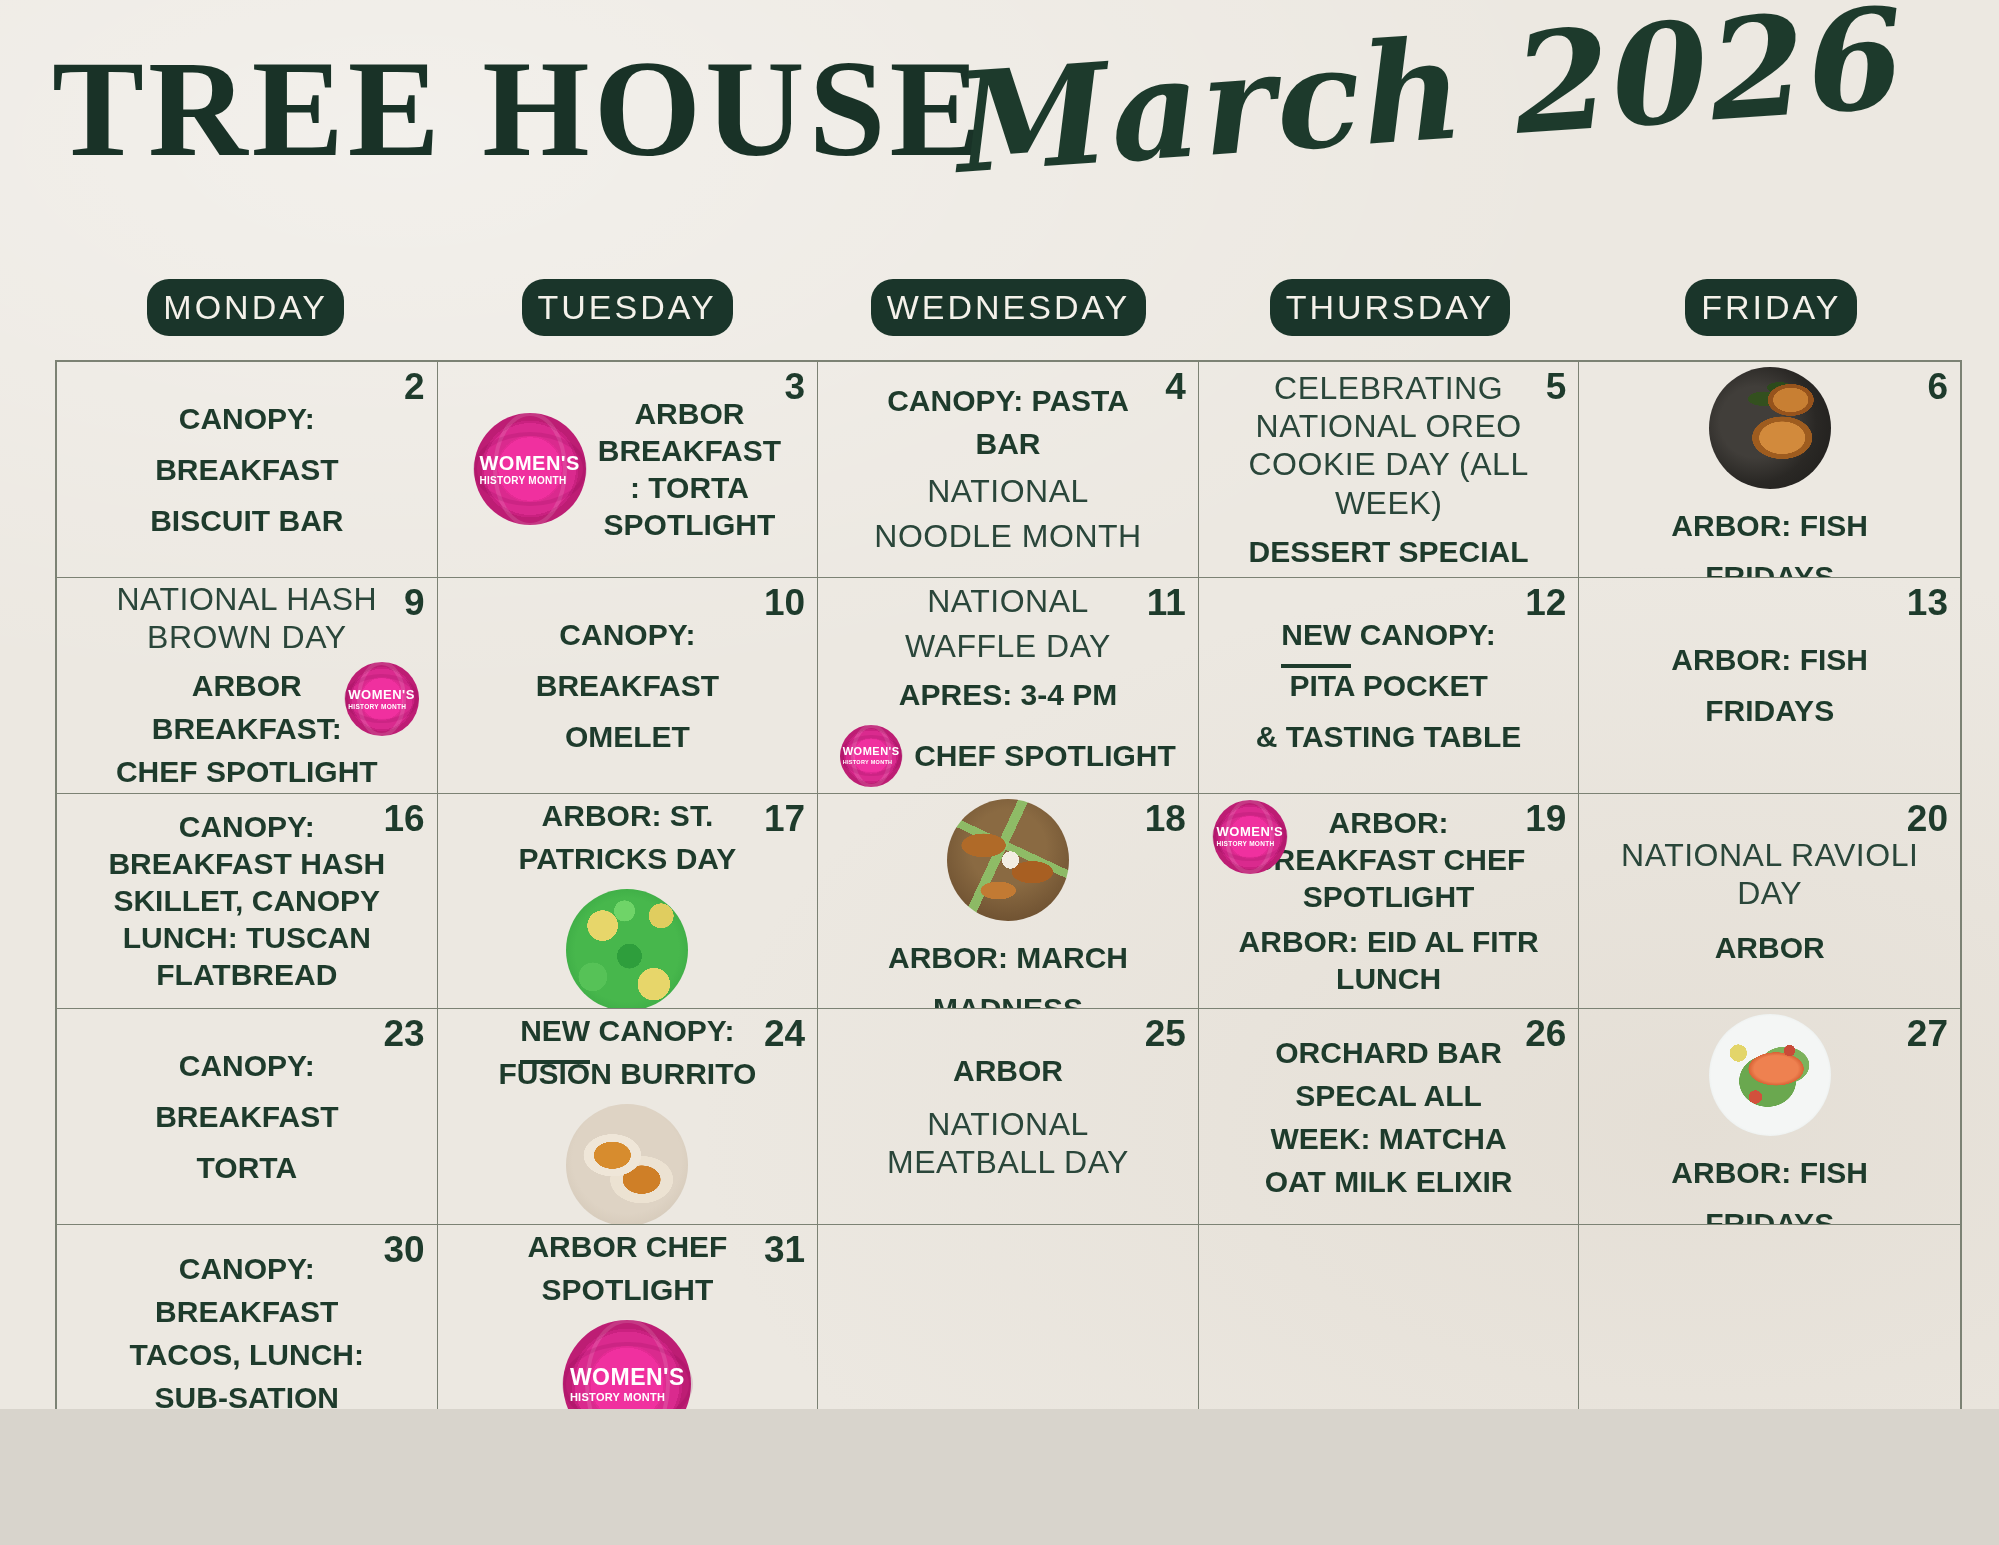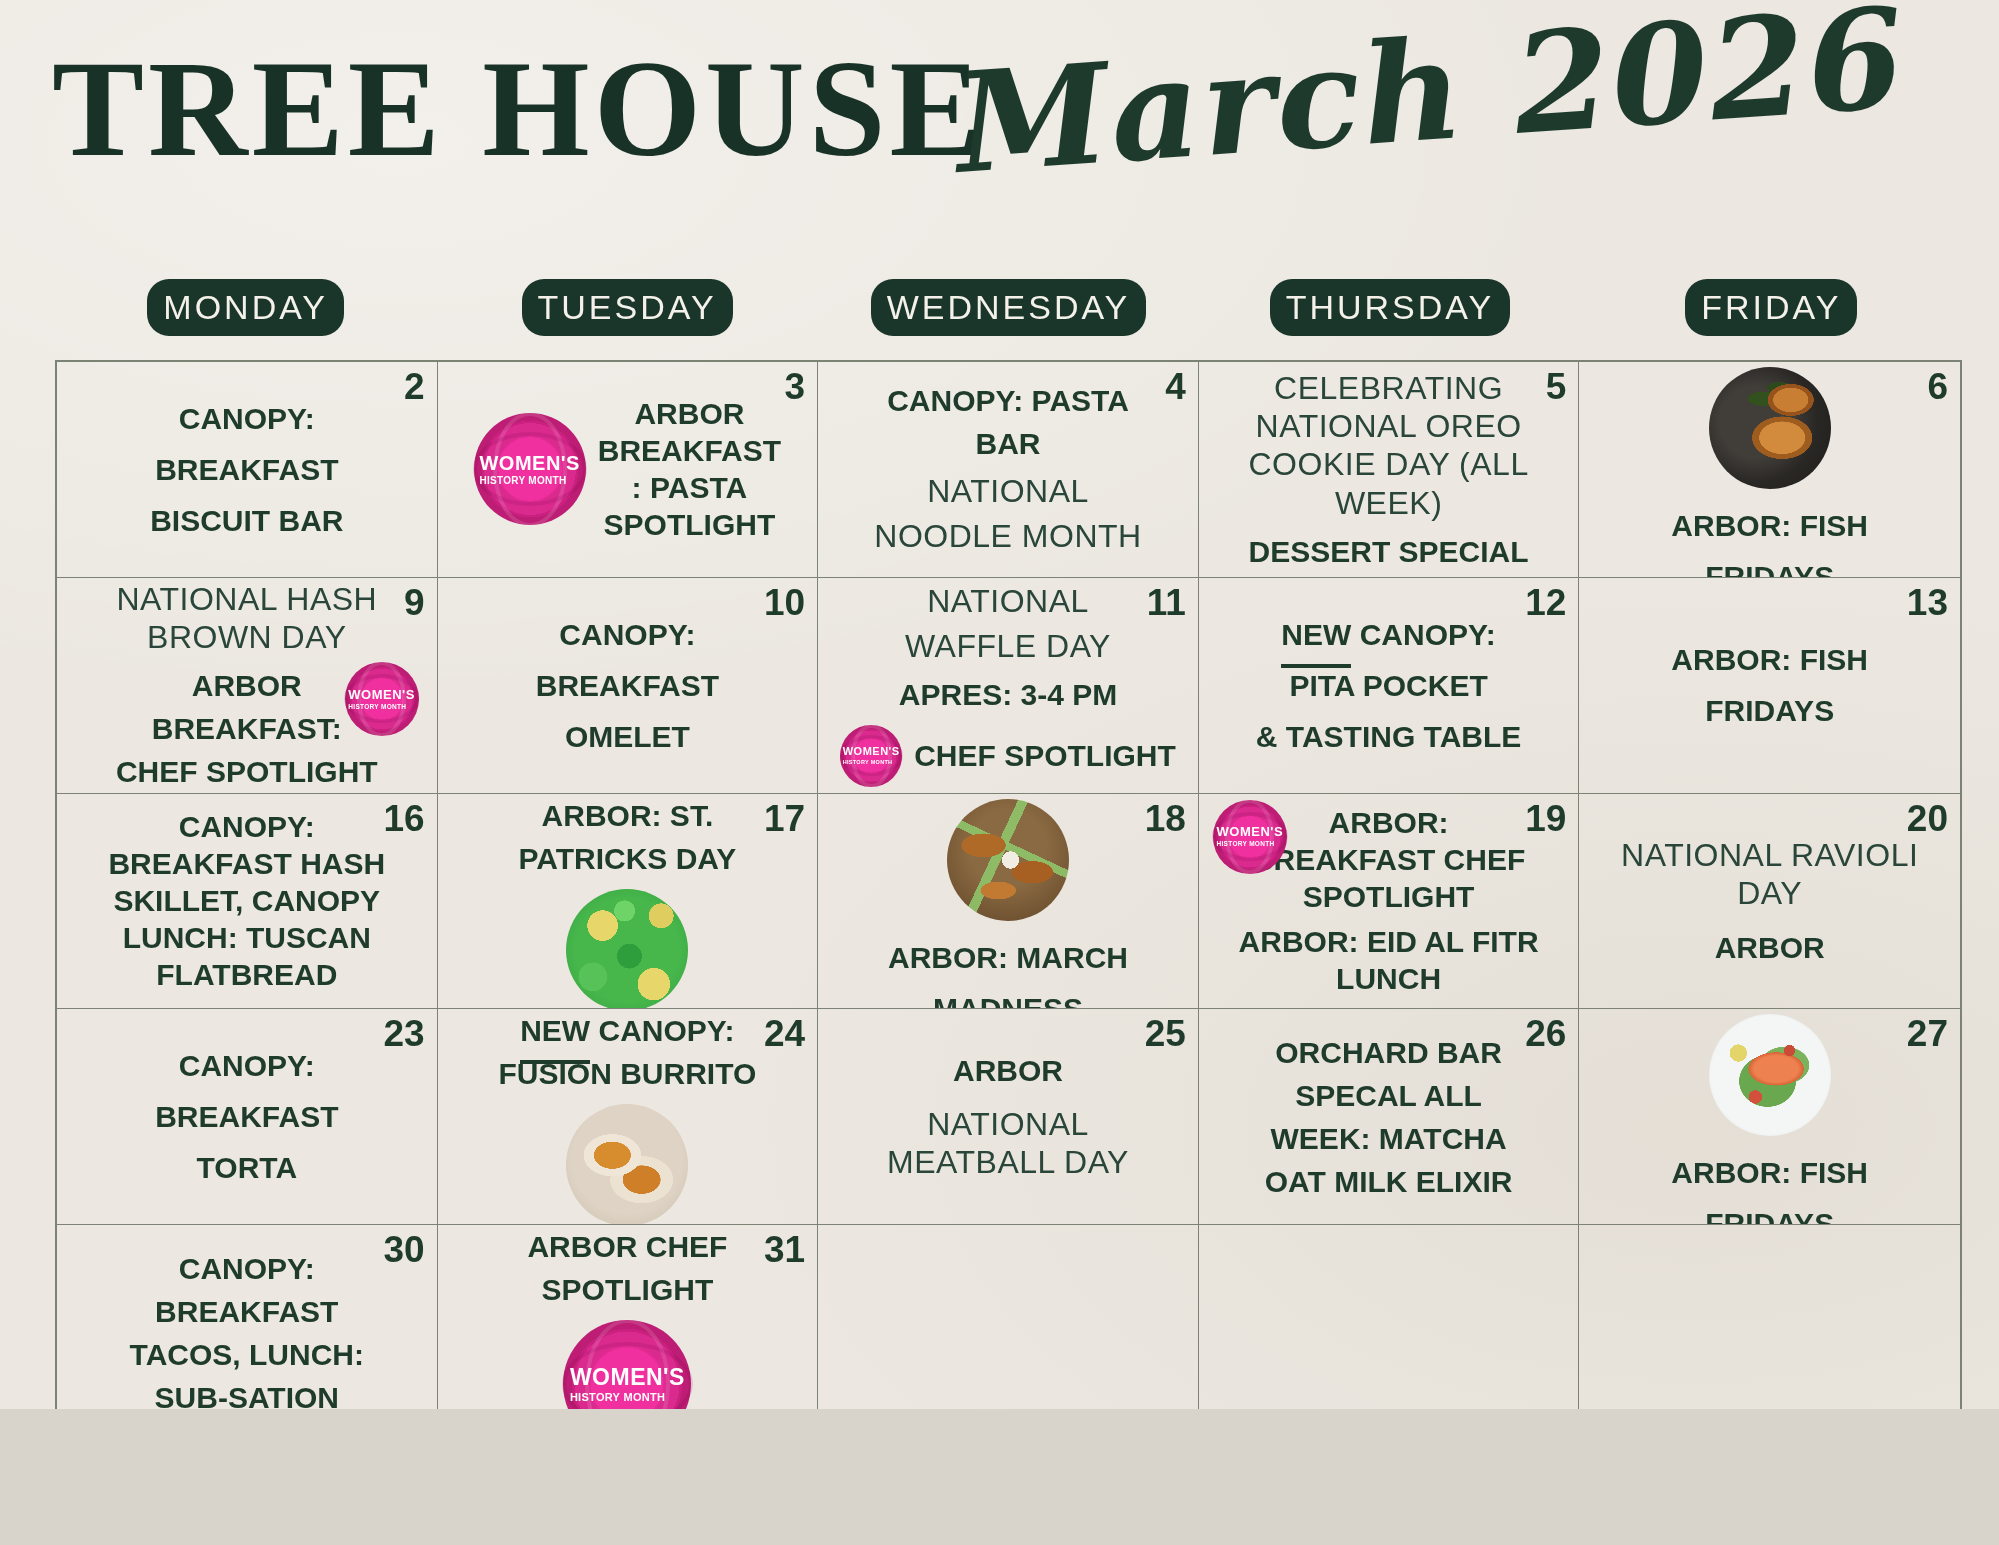--- a/index.html
+++ b/index.html
@@ -151,21 +151,21 @@
         <div class="content s-tight row">
           <div class="whm md">
             <div class="whm-txt">
               <span class="whm-l1">WOMEN'S</span>
               <span class="whm-l2">HISTORY MONTH</span>
             </div>
           </div>
           <div class="blk">
             <div class="ln b">ARBOR</div>
             <div class="ln b">BREAKFAST</div>
-            <div class="ln b">: PASTA</div>
+            <div class="ln b">: TORTA</div>
             <div class="ln b">SPOTLIGHT</div>
           </div>
         </div>
       </div>
       <div class="cell d4">
         <div class="date">4</div>
         <div class="content s-normal">
           <div class="blk">
             <div class="ln b">CANOPY: PASTA</div>
             <div class="ln b">BAR</div>

